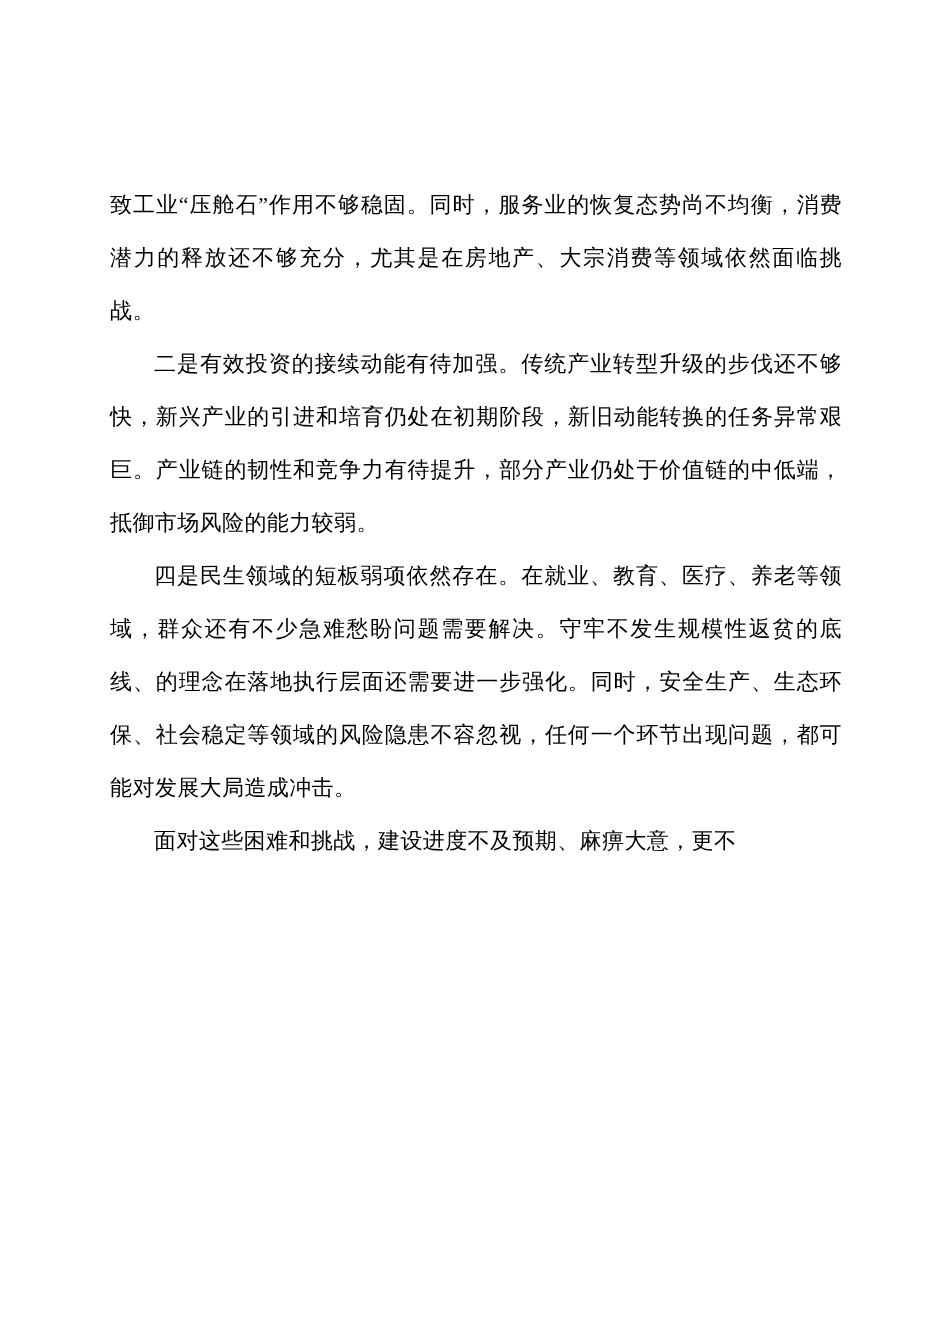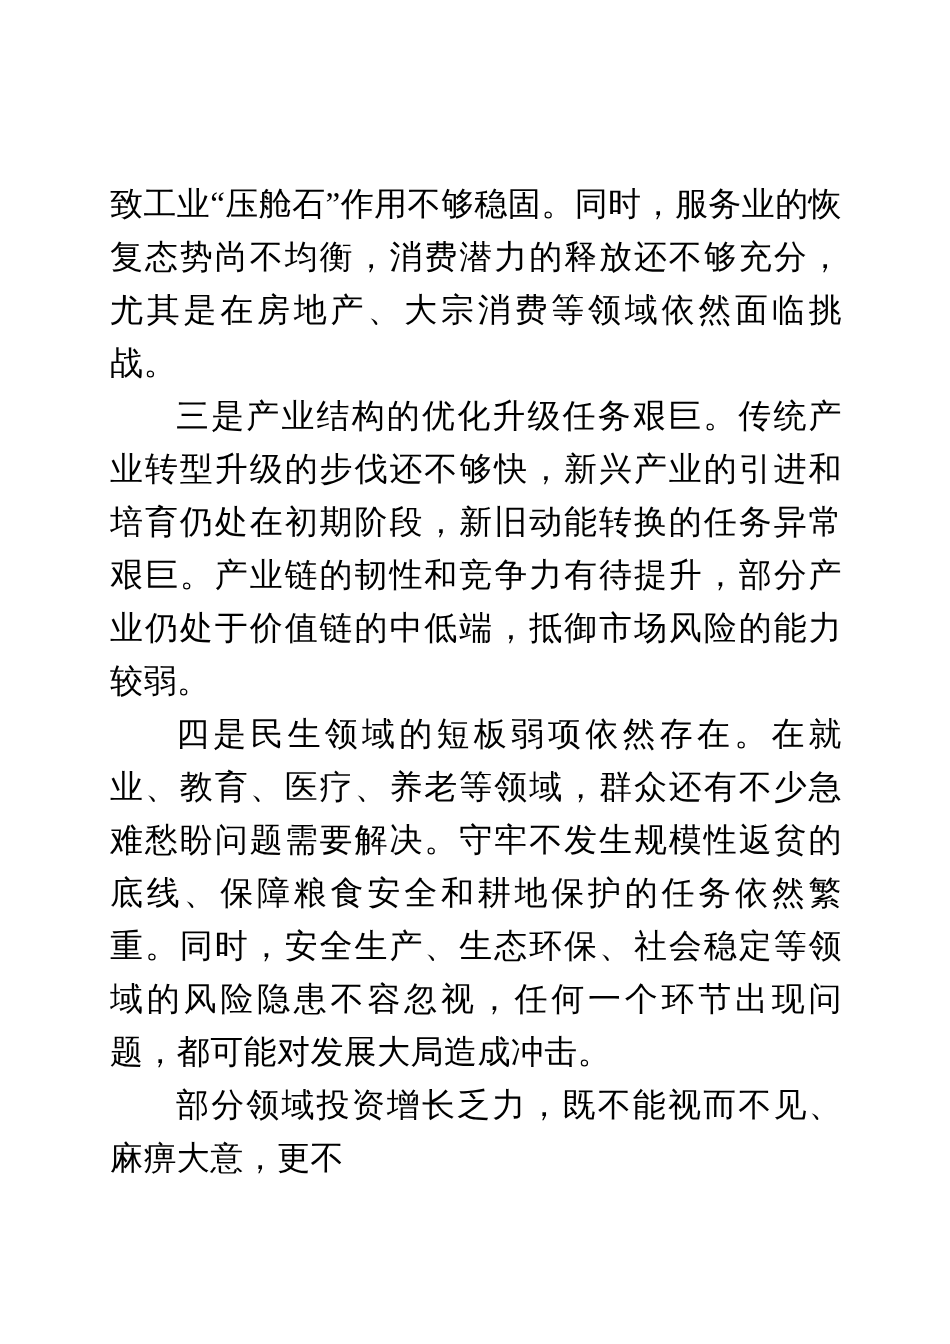--- a/index.html
+++ b/index.html
@@ -15,38 +15,38 @@
     overflow: hidden;
   }
   .page {
     box-sizing: border-box;
     width: 950px;
     height: 1344px;
     padding: 178px 108px 0 110px;
     background: #ffffff;
   }
   .doc-body {
-    font-size: 33px;
+    font-size: 22px;
     line-height: 53px;
     letter-spacing: 0.4px;
     text-align: justify;
     text-justify: inter-ideograph;
     color: #000000;
   }
   .para {
     margin: 0;
     text-indent: 2em;
   }
   .para.cont {
     text-indent: 0;
   }
 </style>
 </head>
 <body>
 
 <div class="page">
   <div class="doc-body">
     <p class="para cont">致工业“压舱石”作用不够稳固。同时，服务业的恢复态势尚不均衡，消费潜力的释放还不够充分，尤其是在房地产、大宗消费等领域依然面临挑战。</p>
-    <p class="para">三是产业结构的优化升级任务艰巨。传统产业转型升级的步伐还不够快，新兴产业的引进和培育仍处在初期阶段，新旧动能转换的任务异常艰巨。产业链的韧性和竞争力有待提升，部分产业仍处于价值链的中低端，抵御市场风险的能力较弱。</p>
-    <p class="para">四是民生领域的短板弱项依然存在。在就业、教育、医疗、养老等领域，群众还有不少急难愁盼问题需要解决。守牢不发生规模性返贫的底线、保障粮食安全和耕地保护的任务依然繁重。同时，安全生产、生态环保、社会稳定等领域的风险隐患不容忽视，任何一个环节出现问题，都可能对发展大局造成冲击。</p>
-    <p class="para">部分领域投资增长乏力，既不能视而不见、麻痹大意，更不</p>
+    <p class="para">二是有效投资的接续动能有待加强。传统产业转型升级的步伐还不够快，新兴产业的引进和培育仍处在初期阶段，新旧动能转换的任务异常艰巨。产业链的韧性和竞争力有待提升，部分产业仍处于价值链的中低端，抵御市场风险的能力较弱。</p>
+    <p class="para">四是民生领域的短板弱项依然存在。在就业、教育、医疗、养老等领域，群众还有不少急难愁盼问题需要解决。守牢不发生规模性返贫的底线、的理念在落地执行层面还需要进一步强化。同时，安全生产、生态环保、社会稳定等领域的风险隐患不容忽视，任何一个环节出现问题，都可能对发展大局造成冲击。</p>
+    <p class="para">面对这些困难和挑战，建设进度不及预期、麻痹大意，更不</p>
   </div>
 </div>
 
 </body></html>

